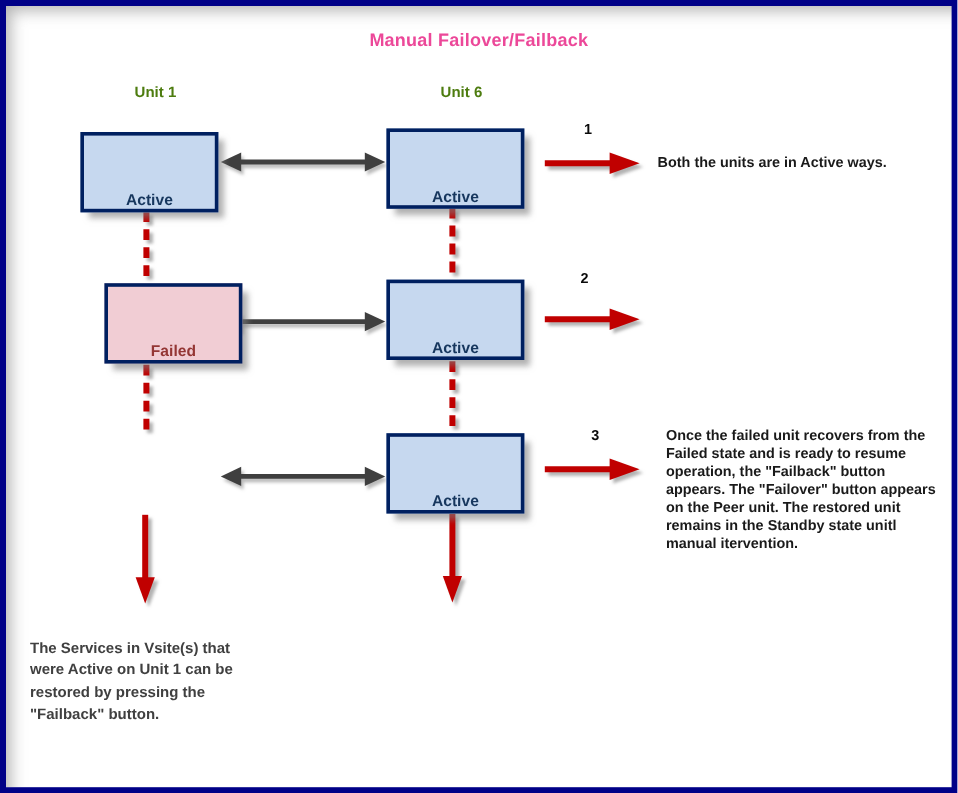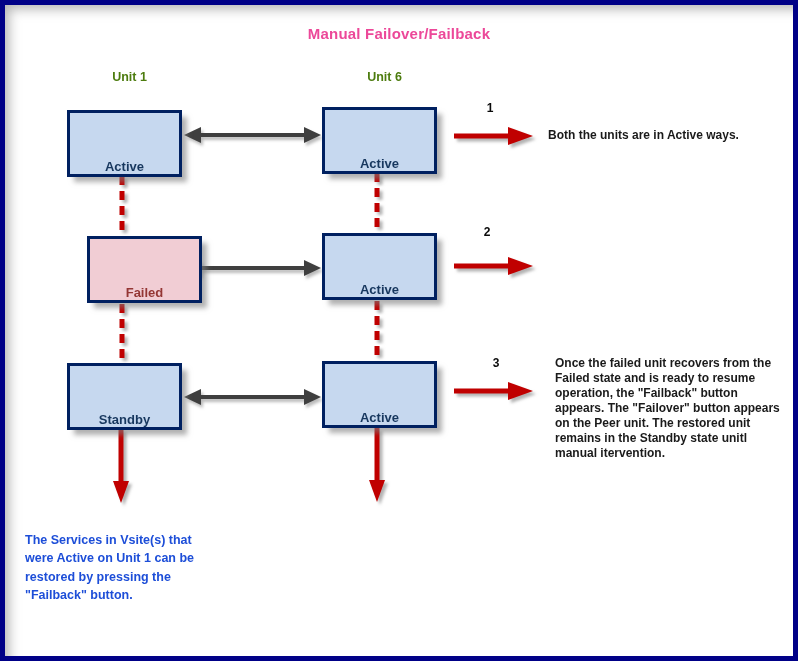--- a/index.html
+++ b/index.html
@@ -62,21 +62,21 @@
   .note{
     position:absolute;
     font-size:12px;font-weight:bold;color:#1a1a1a;
     line-height:15px;white-space:pre-line;z-index:3;
   }
   .n1{left:543px;top:123px;width:242px;}
   .n2{left:550px;top:241px;width:218px;}
   .n3{left:550px;top:351px;width:262px;}
   .footnote{
     position:absolute;
-    font-size:12.5px;font-weight:bold;color:#1d4ed8;
+    font-size:12.5px;font-weight:bold;color:#404040;
     line-height:18.3px;white-space:pre-line;z-index:3;
   }
   .f1{left:20px;top:526px;width:230px;}
   .f2{left:286px;top:521px;width:262px;}
 </style>
 </head>
 <body>
 
 <div class="frame">
 
@@ -147,23 +147,20 @@
   </div>
   <div class="statebox b-u2r1">
     <span>Active</span>
   </div>
   <div class="statebox failed b-u1r2">
     <span>Failed</span>
   </div>
   <div class="statebox b-u2r2">
     <span>Active</span>
   </div>
-  <div class="statebox b-u1r3">
-    <span>Standby</span>
-  </div>
   <div class="statebox b-u2r3">
     <span>Active</span>
   </div>
 
   <div class="step-num sn1">1</div>
   <div class="step-num sn2">2</div>
   <div class="step-num sn3">3</div>
 
   <div class="note n1">Both the units are in Active ways.</div>
   <div class="note n3">Once the failed unit recovers from the

